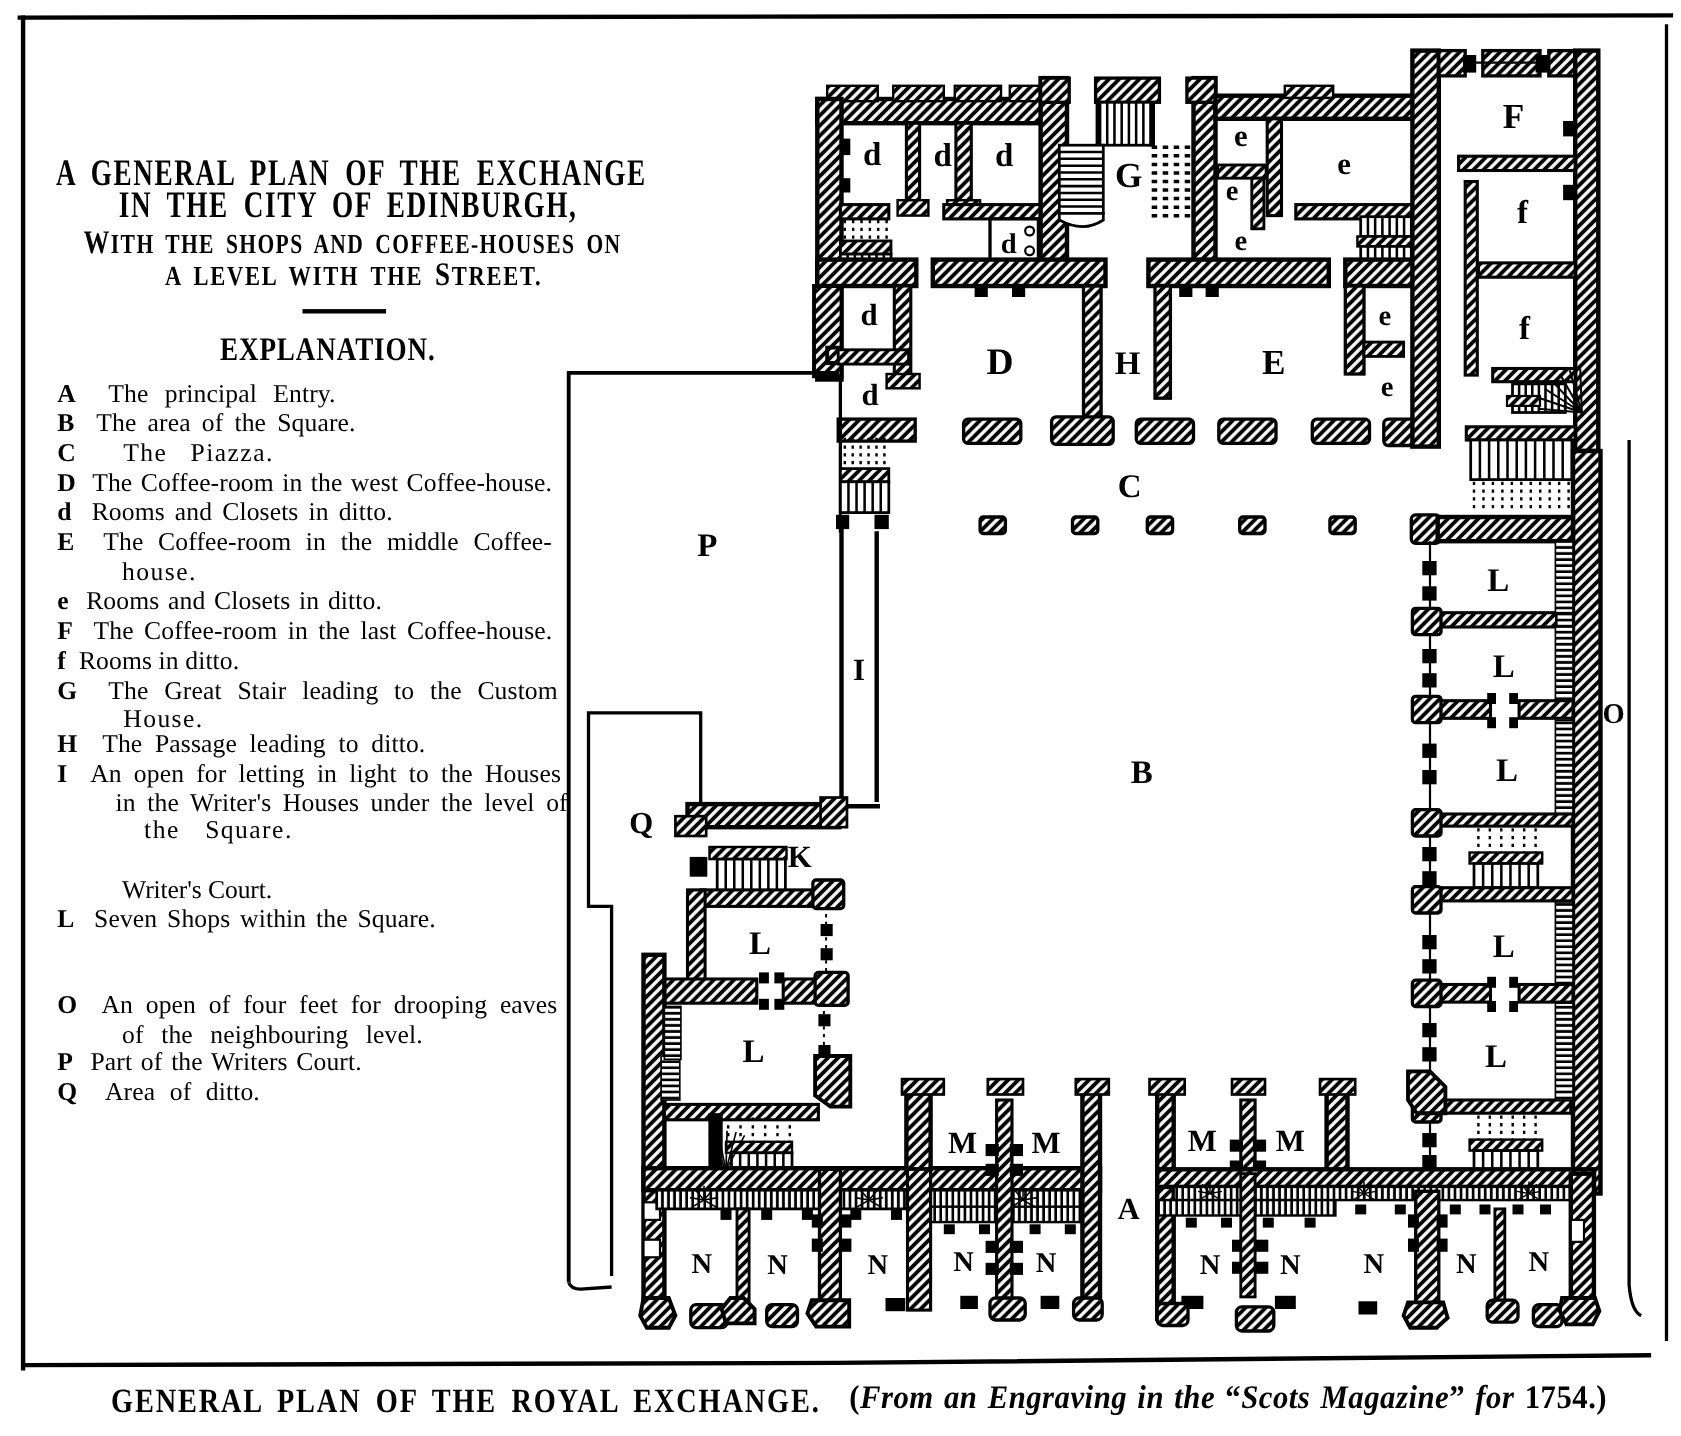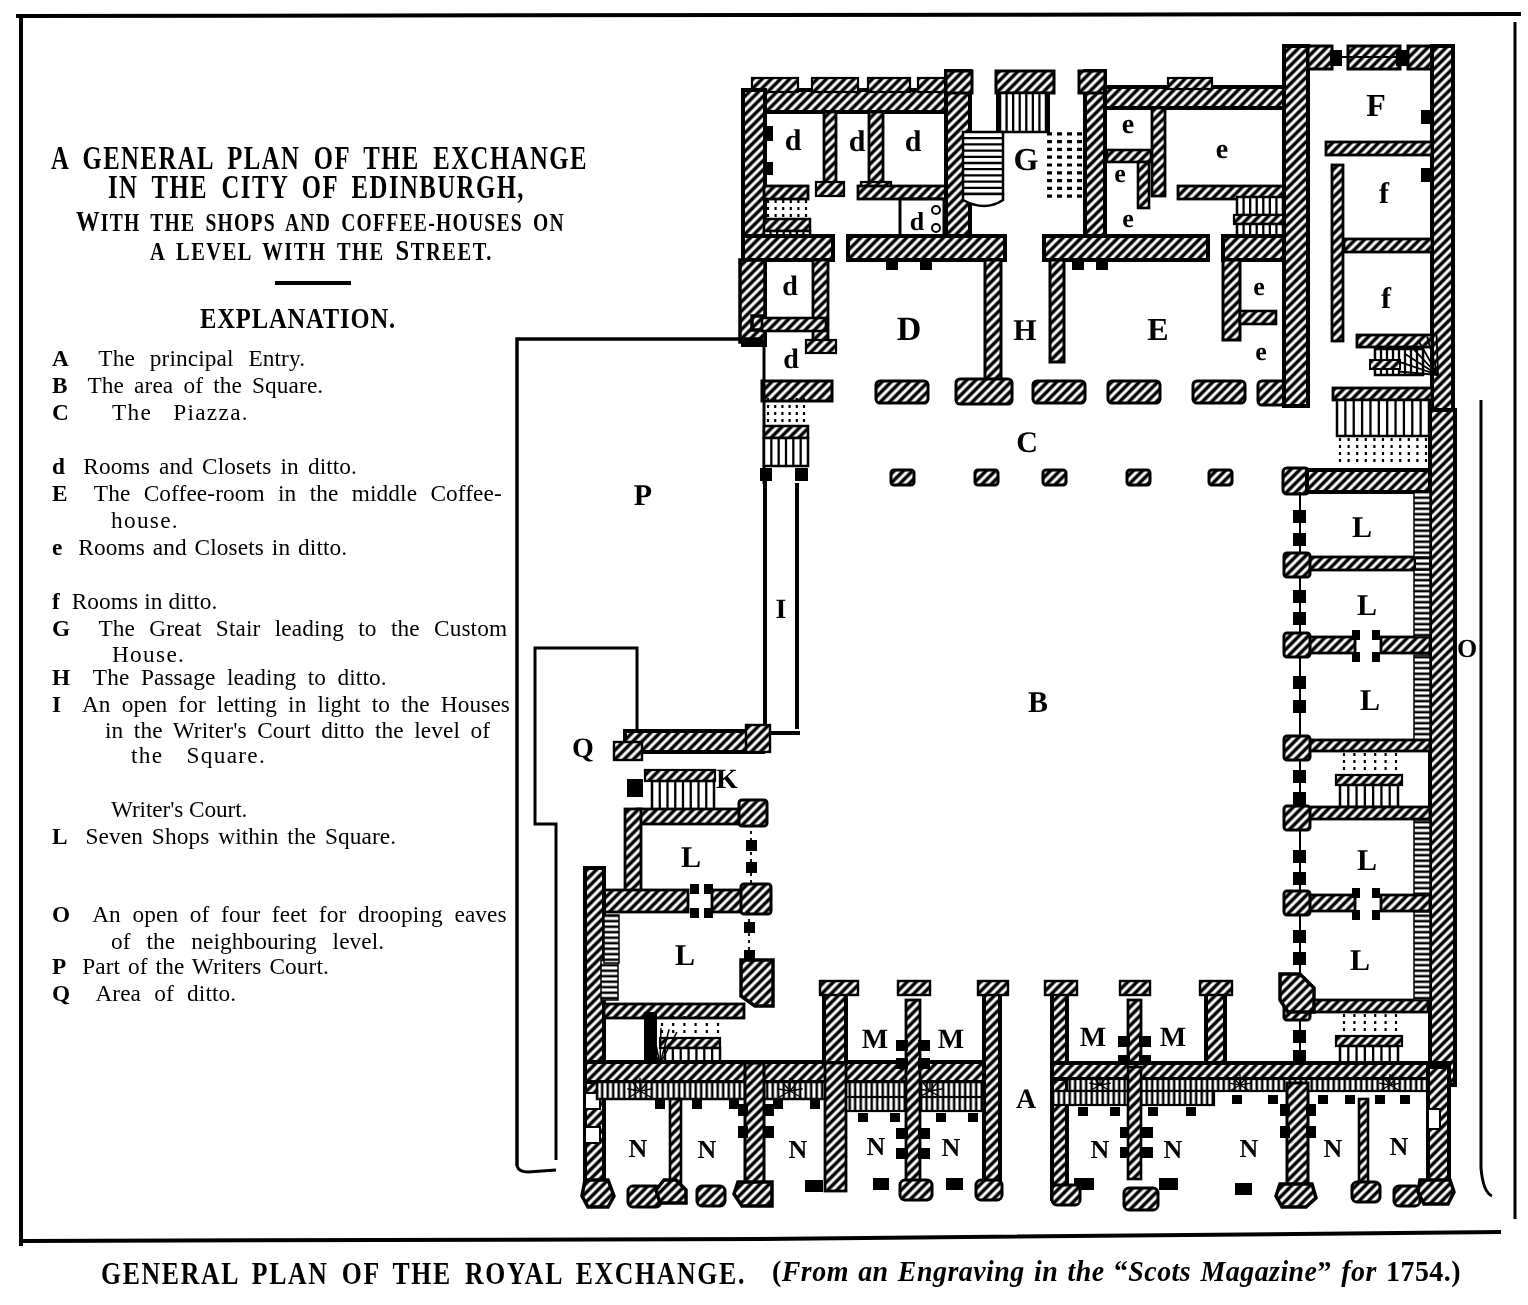--- a/index.html
+++ b/index.html
@@ -802,30 +802,32 @@
 
 <div class="t" style="left:150px;top:233px;font-size:25px;font-weight:bold;letter-spacing:1.9px;word-spacing:5px;transform:scaleX(0.8181);transform-origin:0 0;">A LEVEL WITH THE <span style="font-size:30px">S</span>TREET.</div>
 
 <div style="position:absolute;left:275px;top:281px;width:76px;height:4px;background:#000"></div>
 
 <div class="t" style="left:200px;top:301px;font-size:30px;font-weight:bold;letter-spacing:1.0px;word-spacing:0px;transform:scaleX(0.8202);transform-origin:0 0;">EXPLANATION.</div>
 
 <div class="t" style="left:52px;top:345px;font-size:23.3px;font-weight:normal;letter-spacing:0.1px;word-spacing:9.0px;"><b>A</b>&nbsp; The principal Entry.</div>
 <div class="t" style="left:52px;top:372px;font-size:23.3px;font-weight:normal;letter-spacing:0.1px;word-spacing:4.2px;"><b>B</b>&nbsp; The area of the Square.</div>
 <div class="t" style="left:52px;top:399px;font-size:23.3px;font-weight:normal;letter-spacing:1.3px;word-spacing:14px;"><b>C</b>&nbsp; The Piazza.</div>
+<div class="t" style="left:52px;top:426px;font-size:23.3px;font-weight:normal;letter-spacing:0.1px;word-spacing:1.7px;"><b>D</b>&nbsp; The Coffee-room in the west Coffee-house.</div>
 <div class="t" style="left:52px;top:453px;font-size:23.3px;font-weight:normal;letter-spacing:0.1px;word-spacing:3.2px;"><b>d</b>&nbsp; Rooms and Closets in ditto.</div>
 <div class="t" style="left:52px;top:480px;font-size:23.3px;font-weight:normal;letter-spacing:0.1px;word-spacing:7.4px;"><b>E</b>&nbsp; The Coffee-room in the middle Coffee-</div>
 <div class="t" style="left:111px;top:507px;font-size:23.3px;font-weight:normal;letter-spacing:1.3px;word-spacing:0px;">house.</div>
 <div class="t" style="left:52px;top:534px;font-size:23.3px;font-weight:normal;letter-spacing:0.1px;word-spacing:2.0px;"><b>e</b>&nbsp; Rooms and Closets in ditto.</div>
+<div class="t" style="left:52px;top:561px;font-size:23.3px;font-weight:normal;letter-spacing:0.1px;word-spacing:3.6px;"><b>F</b>&nbsp; The Coffee-room in the last Coffee-house.</div>
 <div class="t" style="left:52px;top:588px;font-size:23.3px;font-weight:normal;letter-spacing:0.1px;word-spacing:0px;"><b>f</b>&nbsp; Rooms in ditto.</div>
 <div class="t" style="left:52px;top:615px;font-size:23.3px;font-weight:normal;letter-spacing:0.1px;word-spacing:8.4px;"><b>G</b>&nbsp; The Great Stair leading to the Custom</div>
 <div class="t" style="left:112px;top:641px;font-size:23.3px;font-weight:normal;letter-spacing:1.3px;word-spacing:0px;">House.</div>
 <div class="t" style="left:52px;top:664px;font-size:23.3px;font-weight:normal;letter-spacing:0.1px;word-spacing:5.6px;"><b>H</b>&nbsp; The Passage leading to ditto.</div>
 <div class="t" style="left:52px;top:691px;font-size:23.3px;font-weight:normal;letter-spacing:0.1px;word-spacing:5.1px;"><b>I</b>&nbsp; An open for letting in light to the Houses</div>
-<div class="t" style="left:105px;top:717px;font-size:23.3px;font-weight:normal;letter-spacing:0.1px;word-spacing:4.6px;">in the Writer's Court ditto the level of</div>
+<div class="t" style="left:105px;top:717px;font-size:23.3px;font-weight:normal;letter-spacing:0.1px;word-spacing:4.6px;">in the Writer's Houses under the level of</div>
 <div class="t" style="left:108px;top:742px;font-size:23.3px;font-weight:normal;letter-spacing:1.3px;word-spacing:16px;margin-left:23px;">the Square.</div>
 <div class="t" style="left:111px;top:796px;font-size:23.3px;font-weight:normal;letter-spacing:-0.1px;word-spacing:0px;">Writer's Court.</div>
 <div class="t" style="left:52px;top:823px;font-size:23.3px;font-weight:normal;letter-spacing:0.1px;word-spacing:3.0px;"><b>L</b>&nbsp; Seven Shops within the Square.</div>
 <div class="t" style="left:52px;top:901px;font-size:23.3px;font-weight:normal;letter-spacing:0.1px;word-spacing:5.7px;"><b>O</b>&nbsp; An open of four feet for drooping eaves</div>
 <div class="t" style="left:111px;top:928px;font-size:23.3px;font-weight:normal;letter-spacing:0.1px;word-spacing:10px;">of the neighbouring level.</div>
 <div class="t" style="left:52px;top:953px;font-size:23.3px;font-weight:normal;letter-spacing:0.1px;word-spacing:2.0px;"><b>P</b>&nbsp; Part of the Writers Court.</div>
 <div class="t" style="left:52px;top:980px;font-size:23.3px;font-weight:normal;letter-spacing:0.1px;word-spacing:7.3px;"><b>Q</b>&nbsp; Area of ditto.</div>
 
 <div class="t" style="left:101px;top:1256px;font-size:31px;font-weight:bold;letter-spacing:2.0px;word-spacing:6px;transform:scaleX(0.8314);transform-origin:0 0;">GENERAL PLAN OF THE ROYAL EXCHANGE.</div>
 

